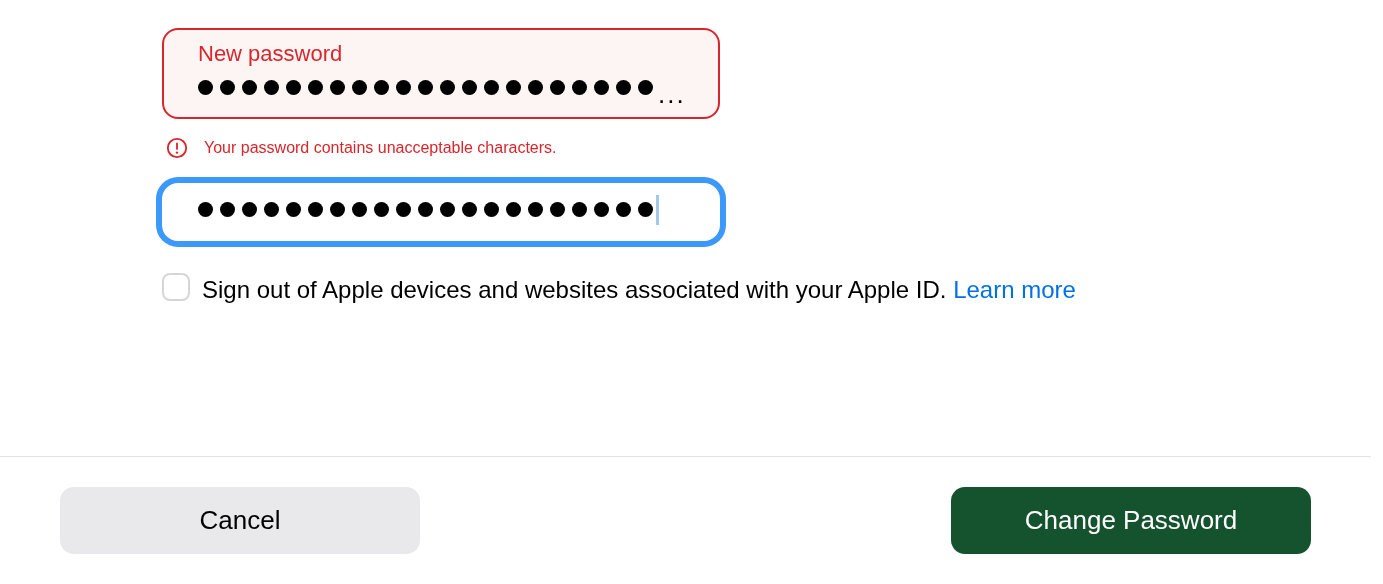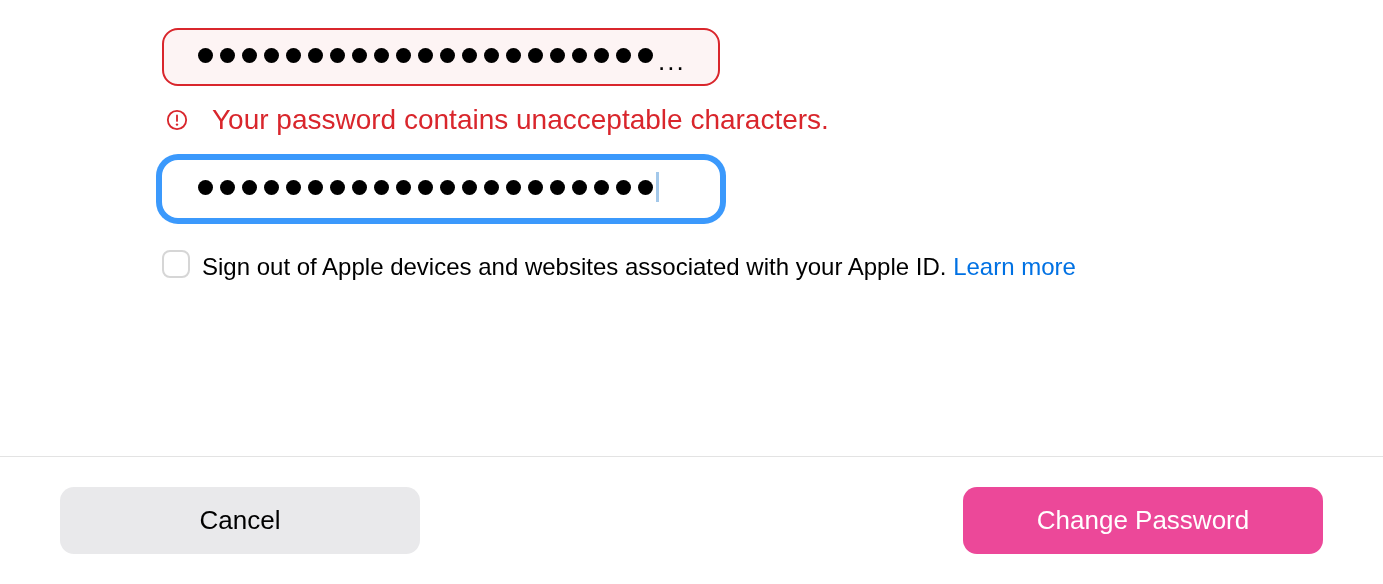--- a/index.html
+++ b/index.html
@@ -76,24 +76,24 @@
     .cursor-bar {
       width: 3px;
       height: 30px;
       background: #a3c8ea;
       flex-shrink: 0;
       margin-left: -4px;
     }
     .error-message-row {
       display: flex;
       align-items: center;
-      gap: 24px;
+      gap: 16px;
       margin: 18px 0 24px 4px;
       color: #d9262c;
-      font-size: 28px;
+      font-size: 16px;
     }
     .error-icon-svg {
       width: 22px;
       height: 22px;
       flex-shrink: 0;
     }
     .checkbox-row {
       display: flex;
       align-items: flex-start;
       gap: 12px;
@@ -116,21 +116,21 @@
       line-height: 1.6;
     }
     .learn-more-link {
       color: #0071e3;
       cursor: pointer;
     }
     .footer-bar {
       position: absolute;
       bottom: 0;
       left: 0;
-      right: 0;
+      right: 12px;
       border-top: 1px solid #e3e3e3;
       padding: 30px 60px 30px 60px;
       display: flex;
       justify-content: space-between;
       align-items: center;
     }
     .btn {
       border: none;
       border-radius: 14px;
       font-size: 26px;
@@ -138,31 +138,32 @@
       cursor: pointer;
       min-width: 360px;
       text-align: center;
       font-family: inherit;
     }
     .btn-cancel {
       background: #e9e9eb;
       color: #000000;
     }
     .btn-primary {
-      background: #ec4899;
+      background: #14532d;
       color: #ffffff;
     }
   </style>
 </head>
 <body>
 
 <div class="form-area">
 
   <div class="field-wrapper">
     <div class="input-box error-state">
+      <span class="floating-label">New password</span>
       <div class="dots-row" id="dots-new">
           <span class="dot"></span>
           <span class="dot"></span>
           <span class="dot"></span>
           <span class="dot"></span>
           <span class="dot"></span>
           <span class="dot"></span>
           <span class="dot"></span>
           <span class="dot"></span>
           <span class="dot"></span>

